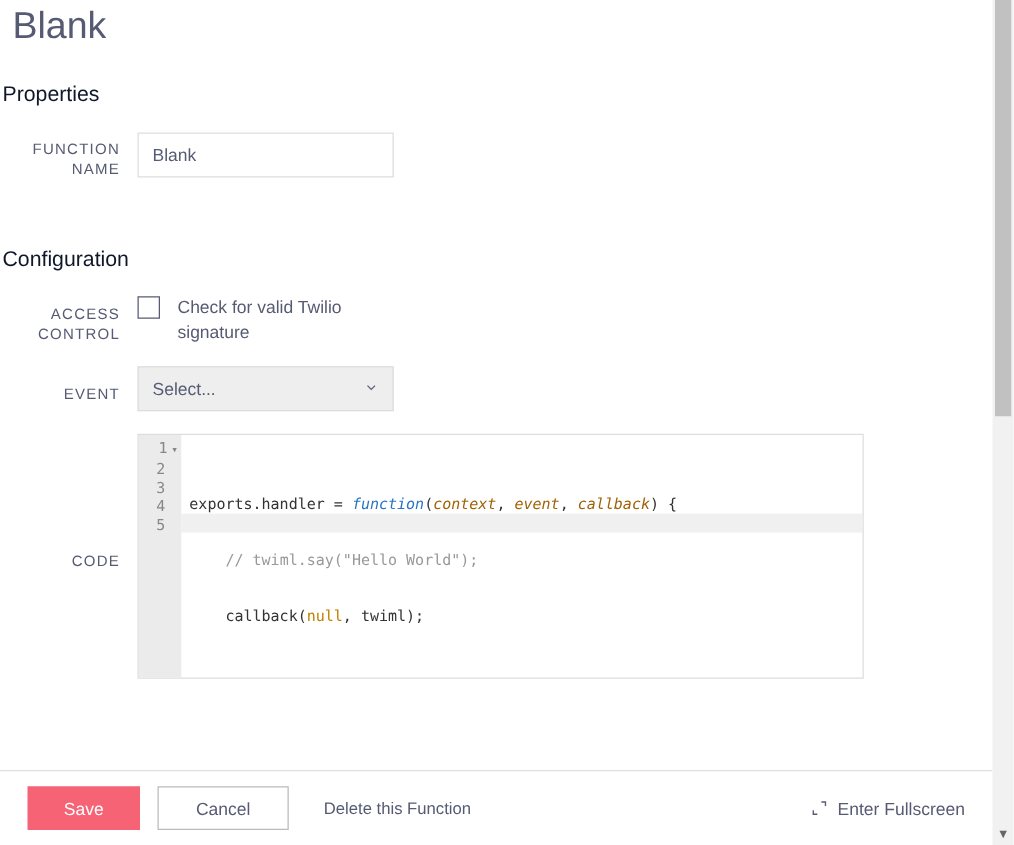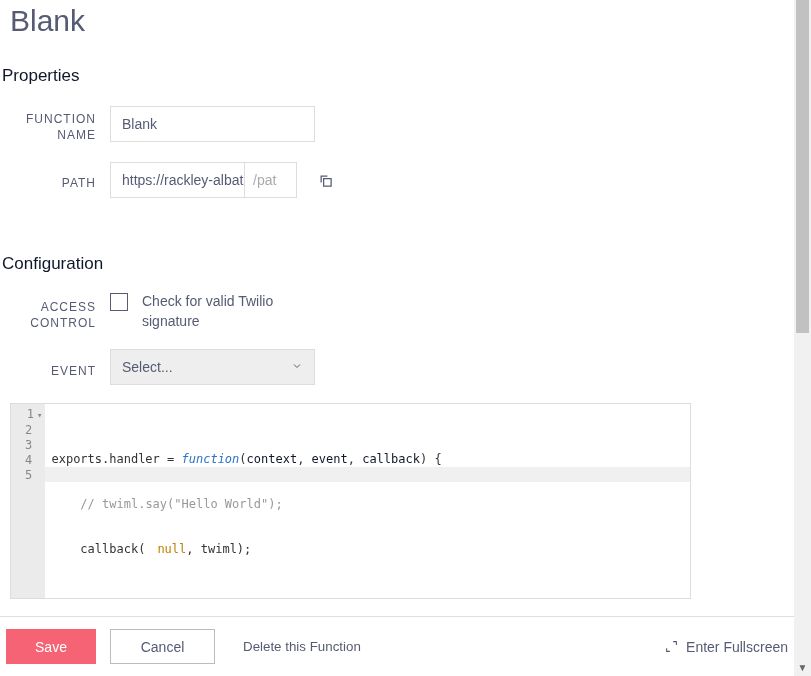--- a/index.html
+++ b/index.html
@@ -177,36 +177,36 @@
     position:absolute;
     left:0; right:0;
     top: calc(3px + 15px*4);
     height:15px;
     background:#f0f0f0;
     z-index:0;
   }
   .code-lines > div { position:relative; z-index:1;}
   .tok-kw { color:#2a74c7; }
   .tok-fn { color:#2a74c7; font-style: italic;}
-  .tok-arg { color:#0f172a; }
+  .tok-arg { color:#a16207; font-style: italic;}
   .tok-com { color:#999; }
-  .tok-const { color:#c08000;margin-left:12px; }
+  .tok-const { color:#c08000; }
   .tok-ident { color:#333; }
 
   .footer {
     position: absolute;
     bottom: 0;
     left: 0;
     width: 794px;
     height: 60px;
     border-top: 1px solid #e0e0e0;
     background: #fff;
     display: flex;
     align-items: center;
-    padding: 0 6px;
+    padding: 0 22px;
   }
   .btn {
     height: 35px;
     padding: 0 28px;
     font-size: 14px;
     display: inline-flex;
     align-items: center;
     justify-content: center;
     cursor: pointer;
     margin-right: 14px;
@@ -249,33 +249,20 @@
 
   <div class="section-title">Properties</div>
 
   <div class="row">
     <div class="label-col">FUNCTION NAME</div>
     <div class="field-col">
       <input class="text-input" type="text" value="Blank" style="">
     </div>
   </div>
 
-  <div class="row">
-    <div class="label-col">PATH</div>
-    <div class="field-col">
-      <div class="path-base">https://rackley-albat</div>
-      <input class="path-input" type="text" placeholder="/pat" style="">
-      <span class="copy-btn">
-        <svg width="15" height="15" viewBox="0 0 24 24" fill="none" stroke="#565b73" stroke-width="2">
-          <rect x="9" y="9" width="12" height="12"></rect>
-          <path d="M5 15V5h10"></path>
-        </svg>
-      </span>
-    </div>
-  </div>
 
   <div style="height:22px"></div>
   <div class="section-title">Configuration</div>
 
   <div class="row">
     <div class="label-col">ACCESS CONTROL</div>
     <div class="field-col" style="align-items:flex-start;">
       <div class="checkbox"></div>
       <div class="check-label">Check for valid Twilio signature</div>
     </div>
@@ -289,20 +276,21 @@
         <span class="chevron">
           <svg width="12" height="12" viewBox="0 0 24 24" fill="none" stroke="#565b73" stroke-width="2">
               <polyline points="6 9 12 15 18 9"></polyline>
             </svg>
         </span>
       </div>
     </div>
   </div>
 
   <div class="row" style="margin-bottom:0;">
+    <div class="label-col">CODE</div>
     <div class="code-editor">
       <div class="gutter">
         <div>1<span class="fold">▾</span></div>
         <div>2&nbsp;</div>
         <div>3&nbsp;</div>
         <div>4&nbsp;</div>
         <div>5&nbsp;</div>
       </div>
       <div class="code-lines">
         <div class="line5bg"></div>

